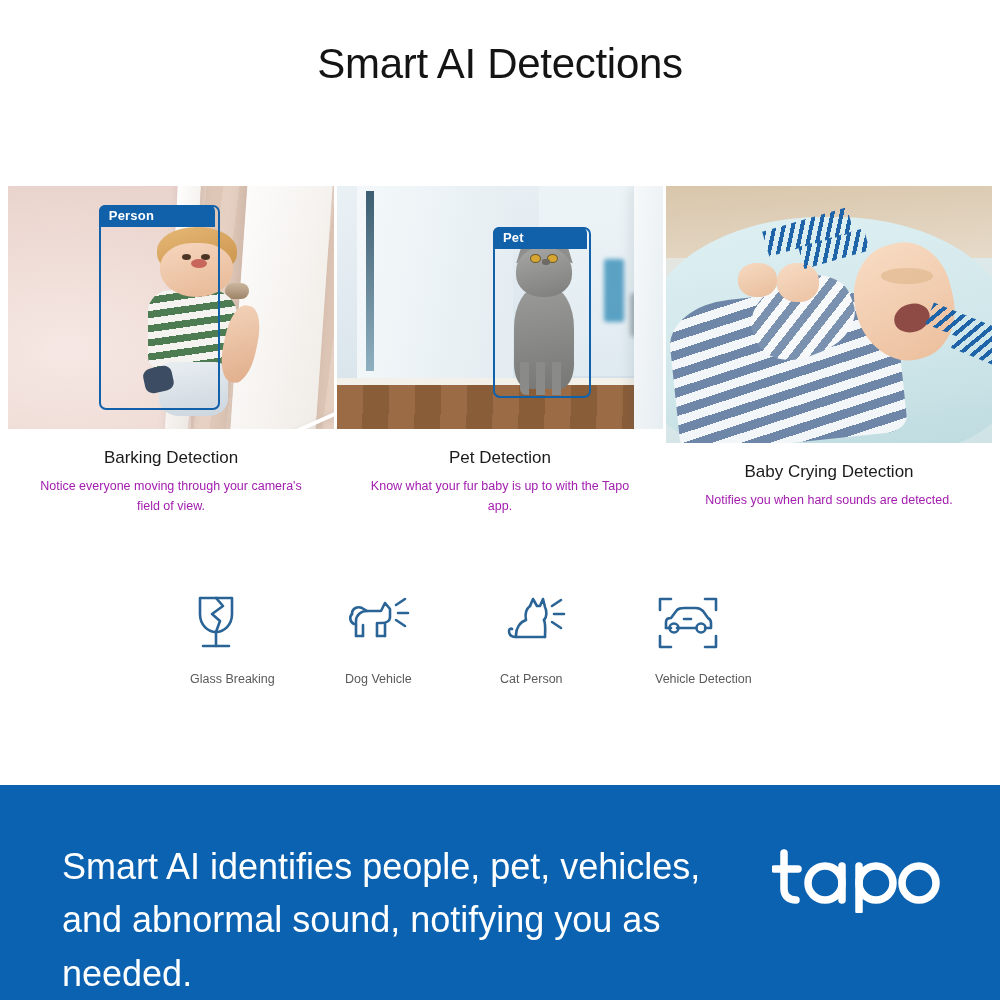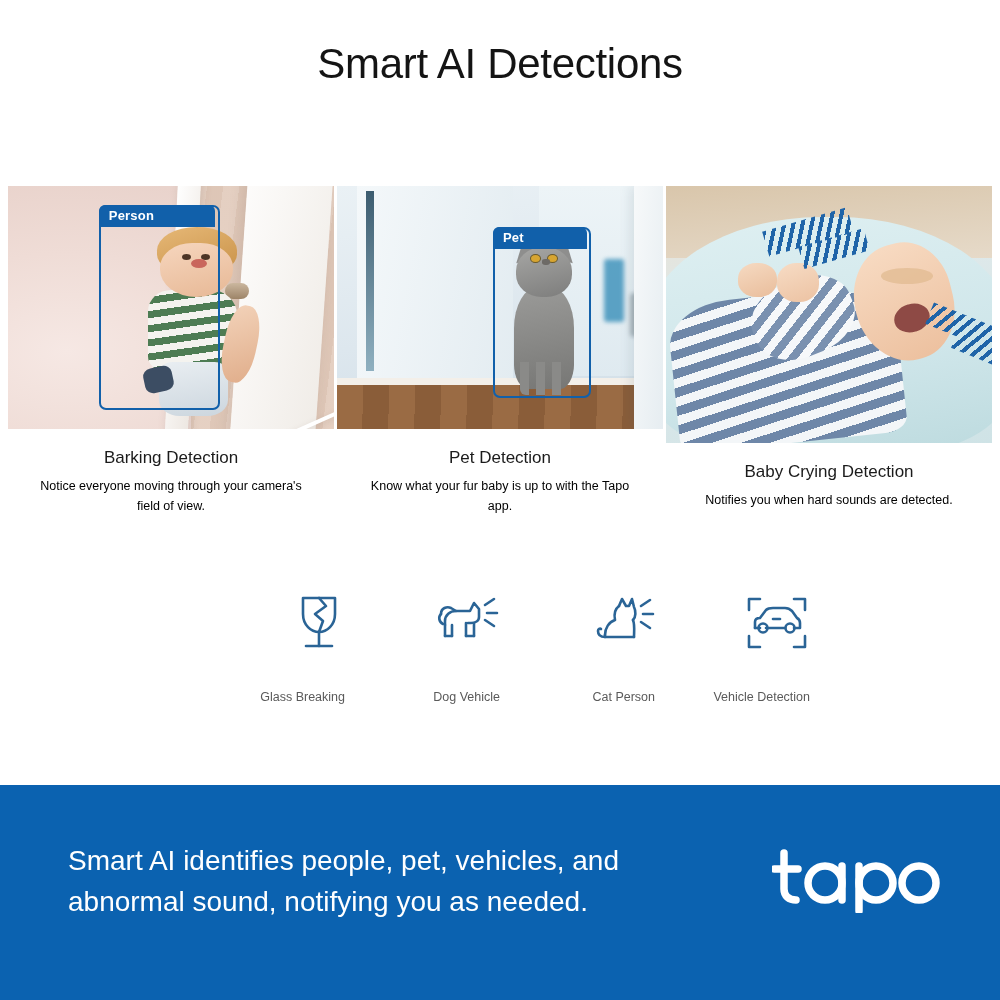--- a/index.html
+++ b/index.html
@@ -29,21 +29,21 @@
   .card-img {
     position: relative; width: 326px; height: 257px;
     border-radius: 0; overflow: hidden;
   }
   .card-title {
     margin-top: 19px; text-align: center;
     font-size: 17px; color: #1b1b1b; font-weight: 400;
   }
   .card-desc {
     margin-top: 9px; text-align: center;
-    font-size: 12.5px; line-height: 1.55; color: #000000;
+    font-size: 12.5px; line-height: 1.55; color: #a21caf;
     padding: 0 26px;
   }
 
   
   .scene1 { position: absolute; inset: 0; background:
       linear-gradient(160deg,#f3ece8 0%,#f7efea 30%,#efe3dd 65%,#f6efe9 100%); }
   .s1-carpet {
     position: absolute; left:0; top:0; width: 100%; height: 100%;
     background:
       radial-gradient(ellipse at 18% 68%, #f6e8e4 0%, #efdcd6 42%, #e9d3cc 75%);
@@ -251,34 +251,34 @@
 
   
   .beta-title {
     position: absolute; top: 558px; left: 0; width: 1000px;
     text-align: center; font-size: 17px; color: #1b1b1b;
   }
   .beta-row {
     position: absolute; top: 592px; left: 190px; width: 620px;
     display: flex; justify-content: space-between;
   }
-  .beta-item { width: 155px; display: flex; flex-direction: column; align-items: flex-end; gap: 18px; }
+  .beta-item { width: 155px; display: flex; flex-direction: column; align-items: flex-start; }
   .beta-icon { height: 62px; display: flex; align-items: center; justify-content: center; }
   .beta-label {
     margin-top: 18px; font-size: 12.5px; color: #5a5a5a; text-align: center;
   }
 
   
   .banner {
     position: absolute; left: 0; top: 785px; width: 1000px; height: 215px;
     background: #0B62B0;
   }
   .banner-text {
-    position: absolute; left: 68px; top: 55px; width: 640px;
-    color: #ffffff; font-size: 28px; line-height: 1.48; font-weight: 400;
+    position: absolute; left: 62px; top: 55px; width: 640px;
+    color: #ffffff; font-size: 36px; line-height: 1.48; font-weight: 400;
   }
   .banner-logo {
     position: absolute; right: 58px; top: 62px;
     width: 170px; height: 66px;
   }
 </style>
 </head>
 <body>
 
 <div class="page">

